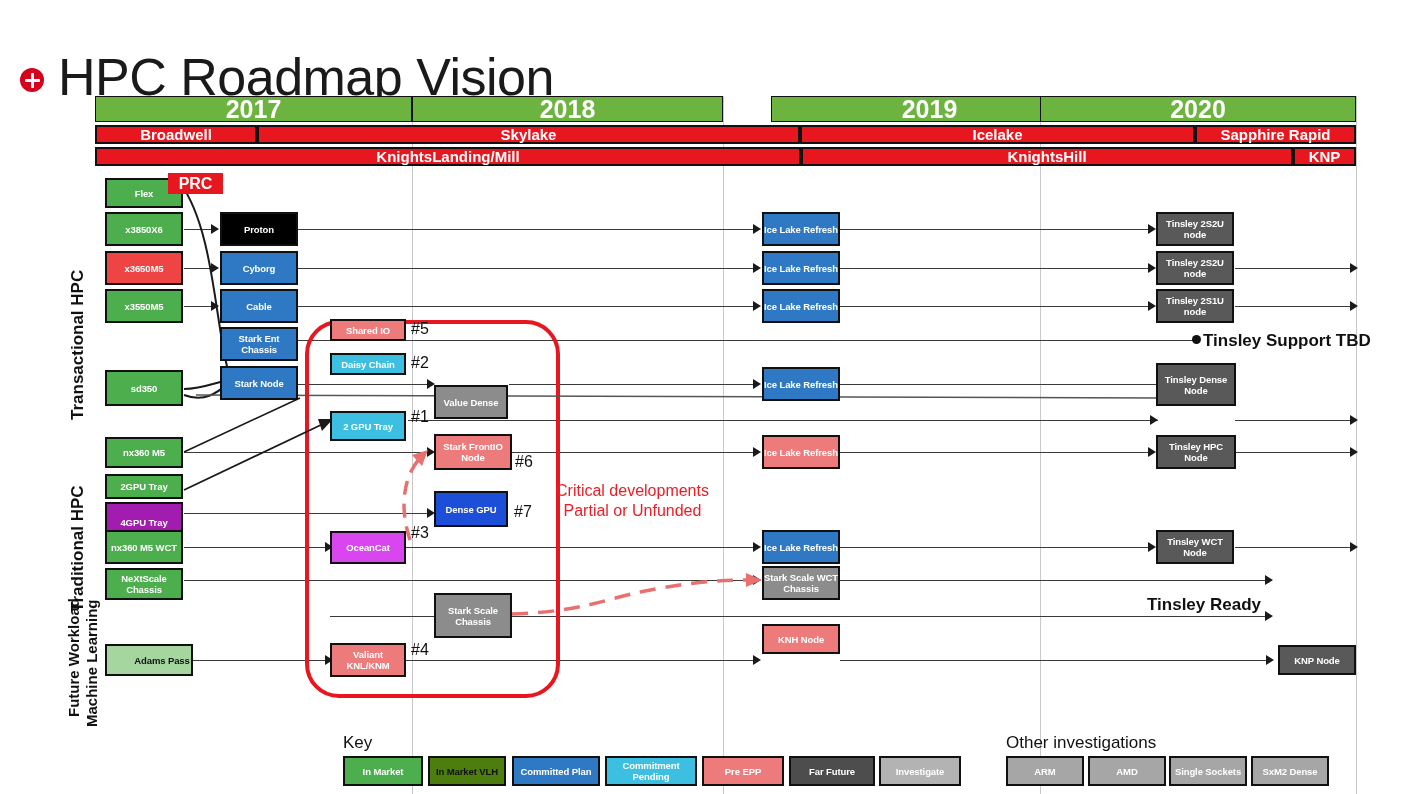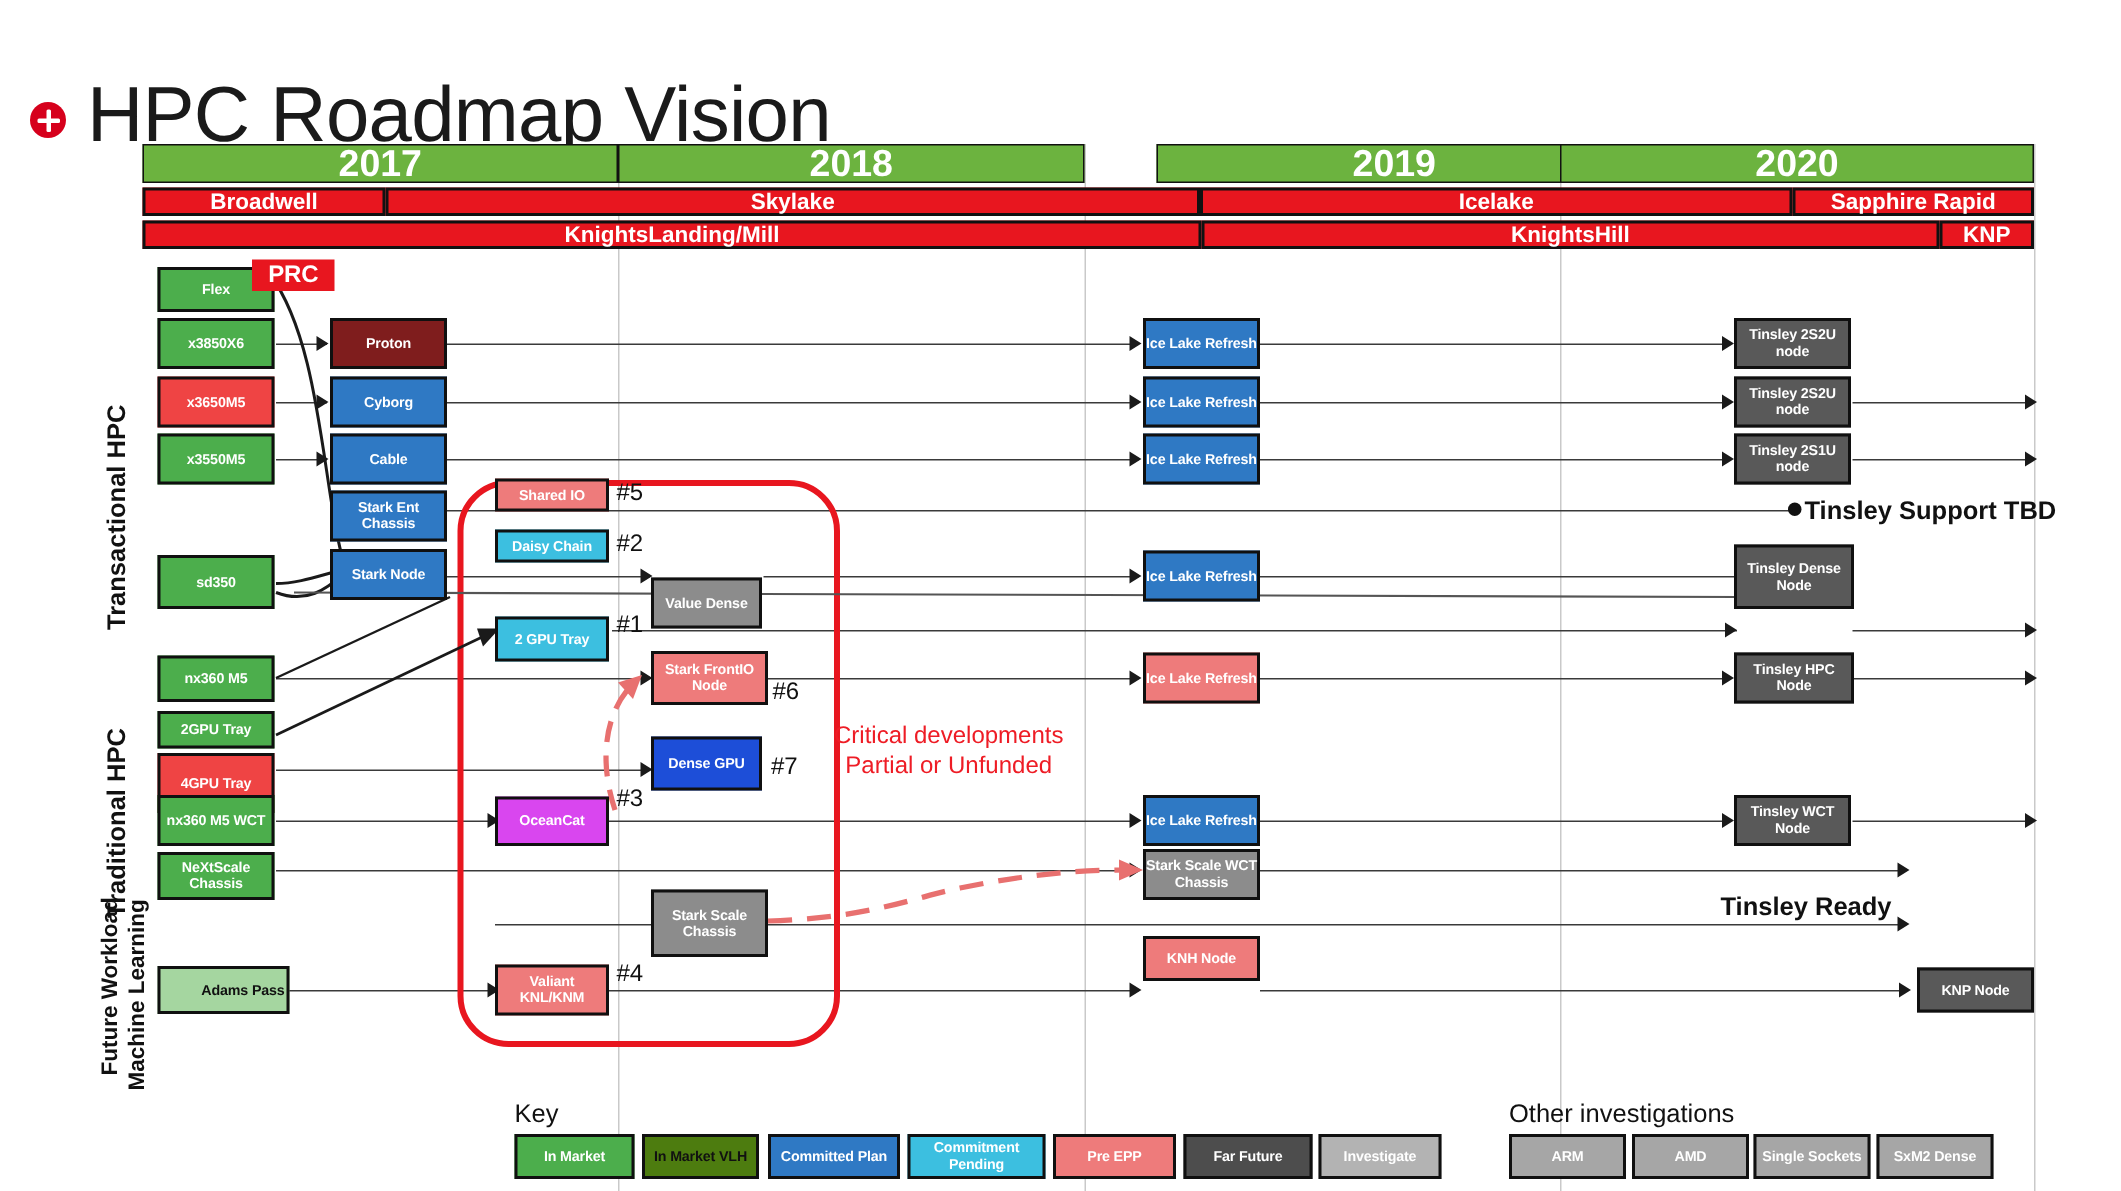--- a/index.html
+++ b/index.html
@@ -209,29 +209,29 @@
 </div>
 
 <div id="col-2017">
   <div class="nb" style="left:105px;top:178px;width:78px;height:30px;background:#4cae4c;">Flex</div>
   <div class="nb" style="left:105px;top:212px;width:78px;height:34px;background:#4cae4c;">x3850X6</div>
   <div class="nb" style="left:105px;top:251px;width:78px;height:34px;background:#ef4444;">x3650M5</div>
   <div class="nb" style="left:105px;top:289px;width:78px;height:34px;background:#4cae4c;">x3550M5</div>
   <div class="nb" style="left:105px;top:370px;width:78px;height:36px;background:#4cae4c;">sd350</div>
   <div class="nb" style="left:105px;top:437px;width:78px;height:31px;background:#4cae4c;">nx360 M5</div>
   <div class="nb" style="left:105px;top:474px;width:78px;height:25px;background:#4cae4c;">2GPU Tray</div>
-  <div class="nb" style="left:105px;top:502px;width:78px;height:40px;background:#ef4444;">4GPU Tray</div>
+  <div class="nb" style="left:105px;top:502px;width:78px;height:40px;background:#a21caf;">4GPU Tray</div>
   <div class="nb" style="left:105px;top:530px;width:78px;height:34px;background:#4cae4c;">nx360 M5 WCT</div>
   <div class="nb" style="left:105px;top:568px;width:78px;height:32px;background:#4cae4c;">NeXtScale Chassis</div>
   <div class="nb" style="left:105px;top:644px;width:88px;height:32px;background:#a5d6a0;color:#111;padding-left:26px;">Adams Pass</div>
   <div class="nb" style="left:168px;top:173px;width:55px;height:21px;background:#e8161f;border:none;font-size:16px;z-index:9;">PRC</div>
 </div>
 
 <div id="col-2017b">
-  <div class="nb" style="left:220px;top:212px;width:78px;height:34px;background:#7f1d1d;">Proton</div>
+  <div class="nb" style="left:220px;top:212px;width:78px;height:34px;background:#000000;">Proton</div>
   <div class="nb" style="left:220px;top:251px;width:78px;height:34px;background:#2f79c4;">Cyborg</div>
   <div class="nb" style="left:220px;top:289px;width:78px;height:34px;background:#2f79c4;">Cable</div>
   <div class="nb" style="left:220px;top:327px;width:78px;height:34px;background:#2f79c4;">Stark Ent Chassis</div>
   <div class="nb" style="left:220px;top:366px;width:78px;height:34px;background:#2f79c4;">Stark Node</div>
 </div>
 
 <div id="col-2018a">
   <div class="nb" style="left:330px;top:319px;width:76px;height:22px;background:#ee7b7b;">Shared IO</div>
   <div class="nb" style="left:330px;top:353px;width:76px;height:22px;background:#3cbfe0;">Daisy Chain</div>
   <div class="nb" style="left:330px;top:411px;width:76px;height:30px;background:#3cbfe0;">2 GPU Tray</div>

